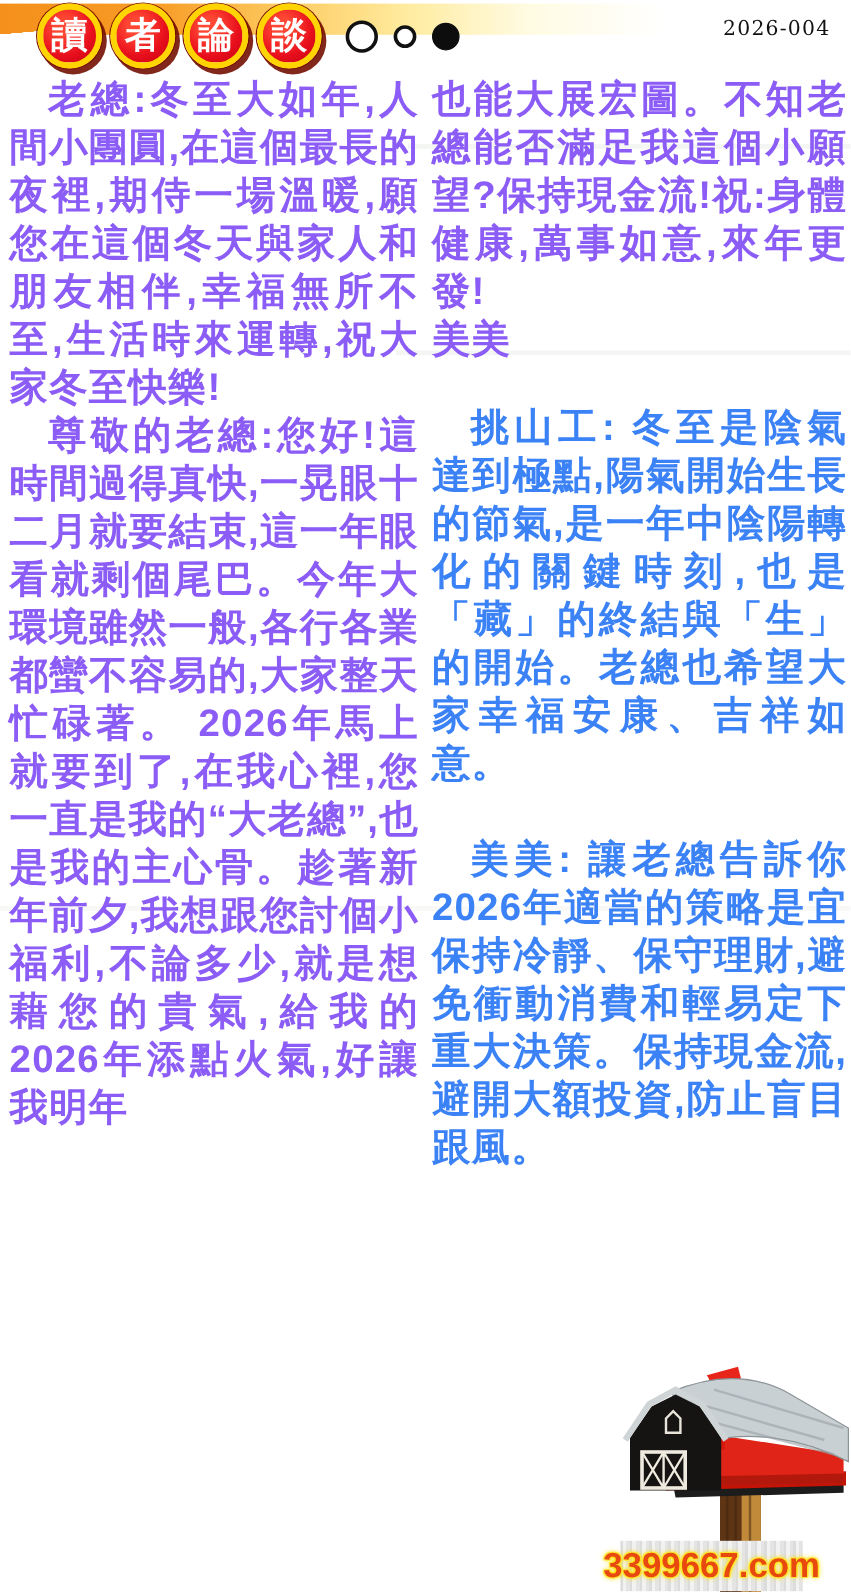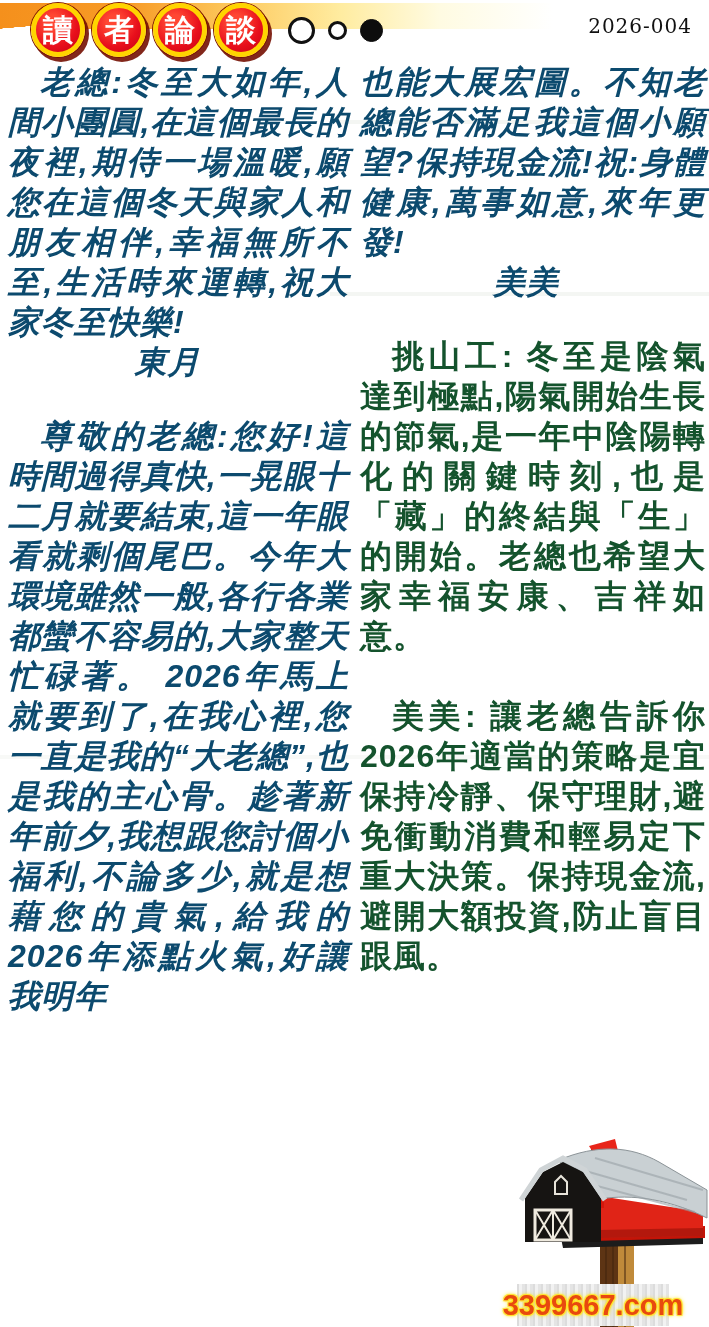--- a/index.html
+++ b/index.html
@@ -25,35 +25,35 @@
     margin-right:7px;display:flex;align-items:center;justify-content:center;
     color:#ffffff;font-weight:900;font-size:30px;line-height:1;
   }
   .dot{border-radius:50%;background:#fff;border:3px solid #111;margin-left:13px;}
   .dot.big{width:21px;height:21px;}
   .dot.small{width:13px;height:13px;}
   .dot.filled{width:21px;height:21px;background:#0d0d0d;border:1px solid #0d0d0d;}
   .issue{
     position:absolute;right:17px;top:14px;
     font-family:"DejaVu Serif","Liberation Serif",serif;
-    font-size:20px;color:#111;letter-spacing:1px;
+    font-size:17px;color:#111;letter-spacing:1px;
   }
   
   .col{
     position:absolute;top:62px;
     font-size:32px;line-height:40px;font-weight:700;letter-spacing:1px;
     text-align:justify;
   }
   .col-left{left:8px;width:341px;}
   .col-right{left:360px;width:346px;}
   .para{margin:0;text-indent:1em;}
   .para.nocindent{text-indent:0;}
-  .red{color:#0c4a6e;font-style:italic;}
-  .black{color:#14532d;}
-  .sig{margin:0 14px 34px 0;text-align:center;text-indent:0;}
+  .red{color:#8b5cf6;}
+  .black{color:#3b82f6;}
+  .sig{margin:0 14px 34px 0;text-align:left;text-indent:0;}
   .gap-b{margin-bottom:40px;}
   
   .streak{position:absolute;height:4px;background:#f1f4f0;opacity:.8;}
   
   .mailbox{position:absolute;left:505px;top:1138px;width:204px;height:190px;}
   .wm-banner{
     position:absolute;left:517px;top:1284px;width:152px;height:42px;z-index:5;
     background:repeating-linear-gradient(90deg,#dcdcdc 0 2px,#f2f2f2 2px 5px,#e4e4e4 5px 8px);
     display:flex;align-items:center;justify-content:center;
   }
@@ -89,21 +89,20 @@
   </div>
 
   <div class="issue">2026-004</div>
 
   <div class="streak" style="left:340px;top:120px;width:369px;"></div>
   <div class="streak" style="left:330px;top:292px;width:379px;"></div>
   <div class="streak" style="left:0px;top:755px;width:709px;opacity:.5;"></div>
 
   <div class="col col-left">
     <p class="para red">老總:冬至大如年,人間小團圓,在這個最長的夜裡,期侍一場溫暖,願您在這個冬天與家人和朋友相伴,幸福無所不至,生活時來運轉,祝大家冬至快樂!</p>
-    <p class="para red sig" style="margin-right:22px;">東月</p>
     <p class="para red">尊敬的老總:您好!這時間過得真快,一晃眼十二月就要結束,這一年眼看就剩個尾巴。今年大環境雖然一般,各行各業都蠻不容易的,大家整天忙碌著。 2026年馬上就要到了,在我心裡,您一直是我的“大老總”,也是我的主心骨。趁著新年前夕,我想跟您討個小福利,不論多少,就是想藉您的貴氣,給我的2026年添點火氣,好讓我明年</p>
   </div>
 
   <div class="col col-right">
     <p class="para red nocindent">也能大展宏圖。不知老總能否滿足我這個小願望?保持現金流!祝:身體健康,萬事如意,來年更發!</p>
     <p class="para red sig">美美</p>
     <p class="para black gap-b">挑山工: 冬至是陰氣達到極點,陽氣開始生長的節氣,是一年中陰陽轉化的關鍵時刻,也是「藏」的終結與「生」的開始。老總也希望大家幸福安康、吉祥如意。</p>
     <p class="para black">美美: 讓老總告訴你2026年適當的策略是宜保持冷靜、保守理財,避免衝動消費和輕易定下重大決策。保持現金流,避開大額投資,防止盲目跟風。</p>
   </div>
 

